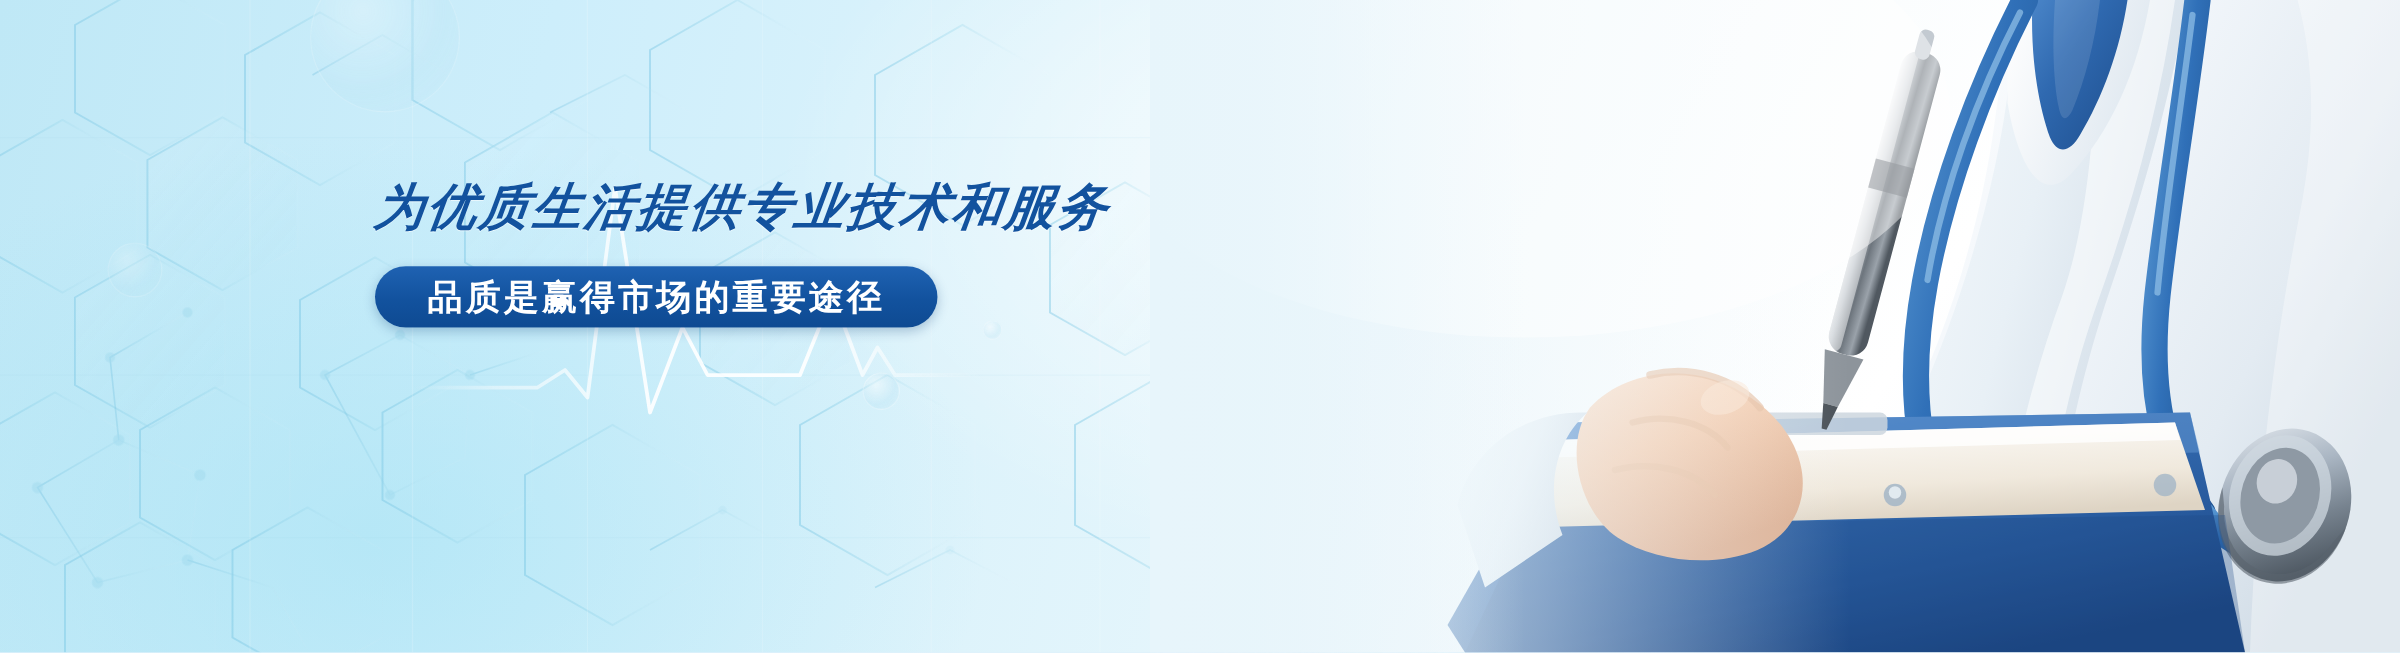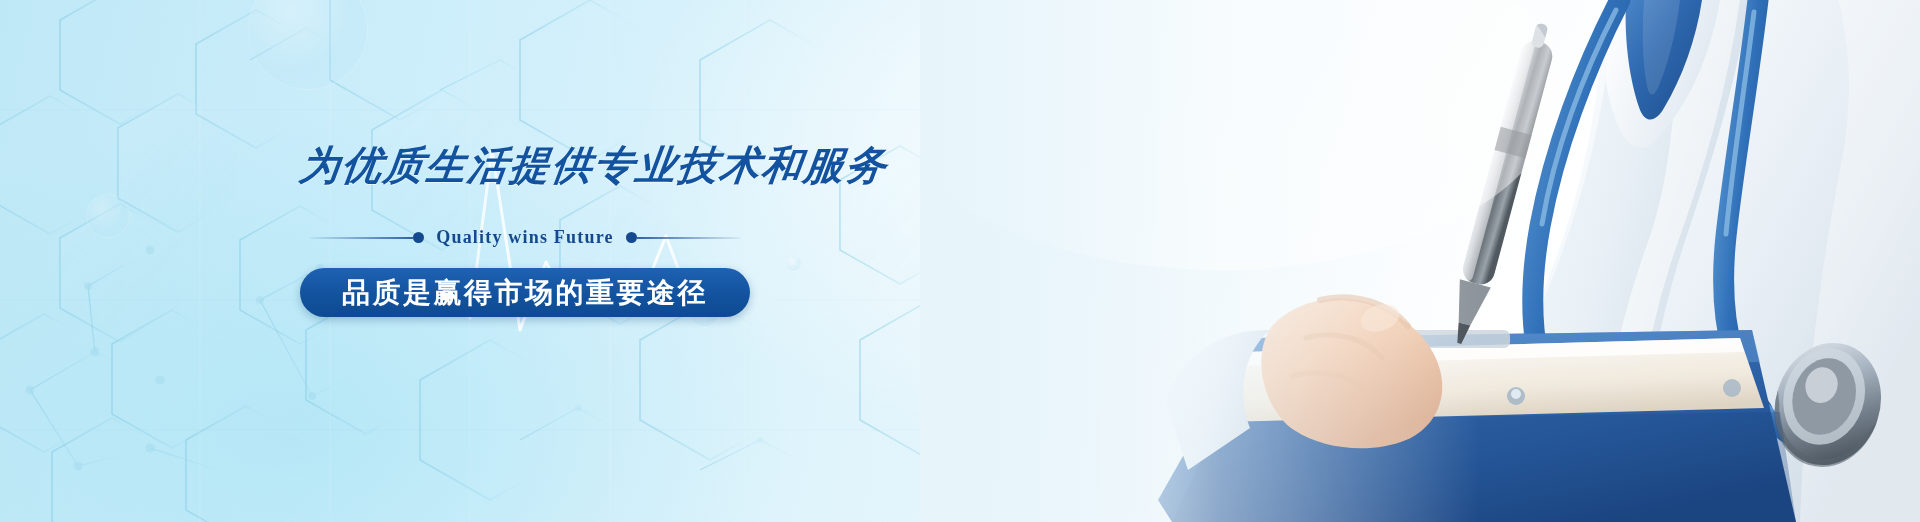--- a/index.html
+++ b/index.html
@@ -398,24 +398,17 @@
       <rect x="0" y="0" width="560" height="522" fill="url(#fadeL)"></rect>
       <ellipse cx="300" cy="90" rx="340" ry="180" fill="#ffffff" opacity="0.45"></ellipse>
     </svg>
     <div id="photoFade"></div>
   </div>
 
   <div id="content">
 
     <div id="headline">为优质生活提供专业技术和服务</div>
 
-    <div id="subtitleRow">
-      <span class="sub-line"></span>
-      <span class="sub-dot"></span>
-      <span id="subtitle">Quality wins Future</span>
-      <span class="sub-dot"></span>
-      <span class="sub-line right"></span>
-    </div>
 
     <button id="ctaButton">品质是赢得市场的重要途径</button>
   </div>
 
 </div>
 
 </body></html>

